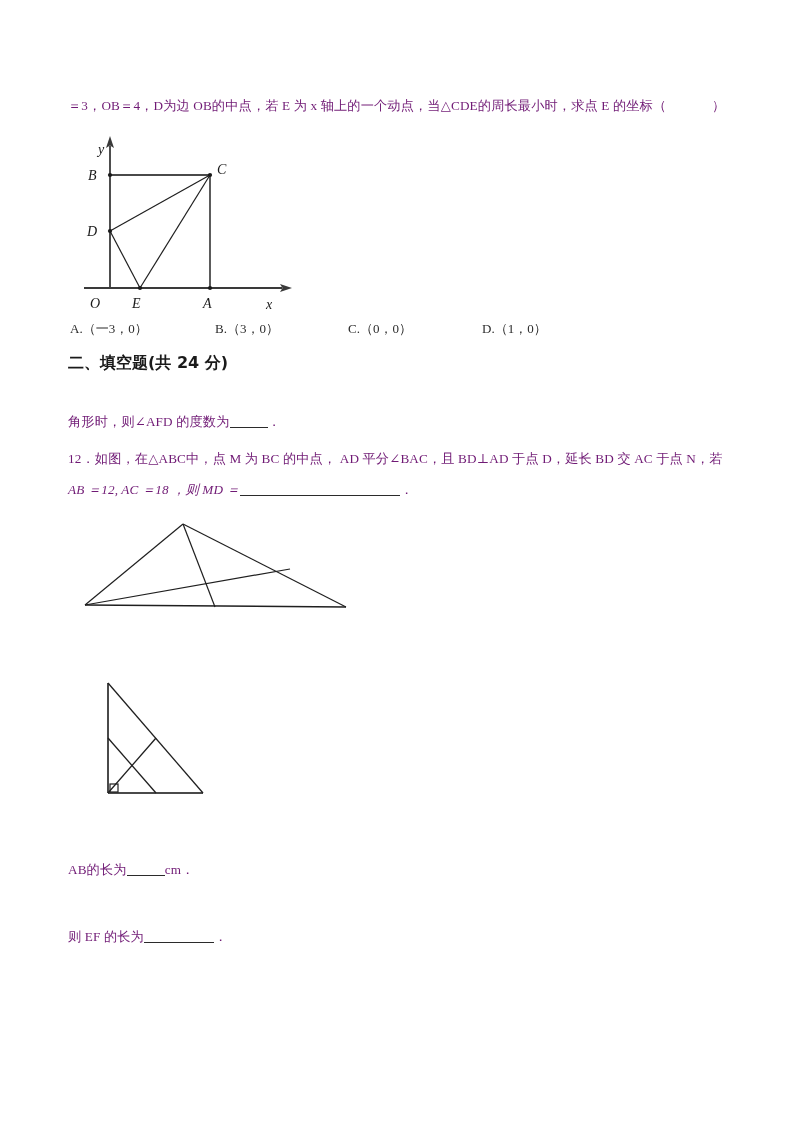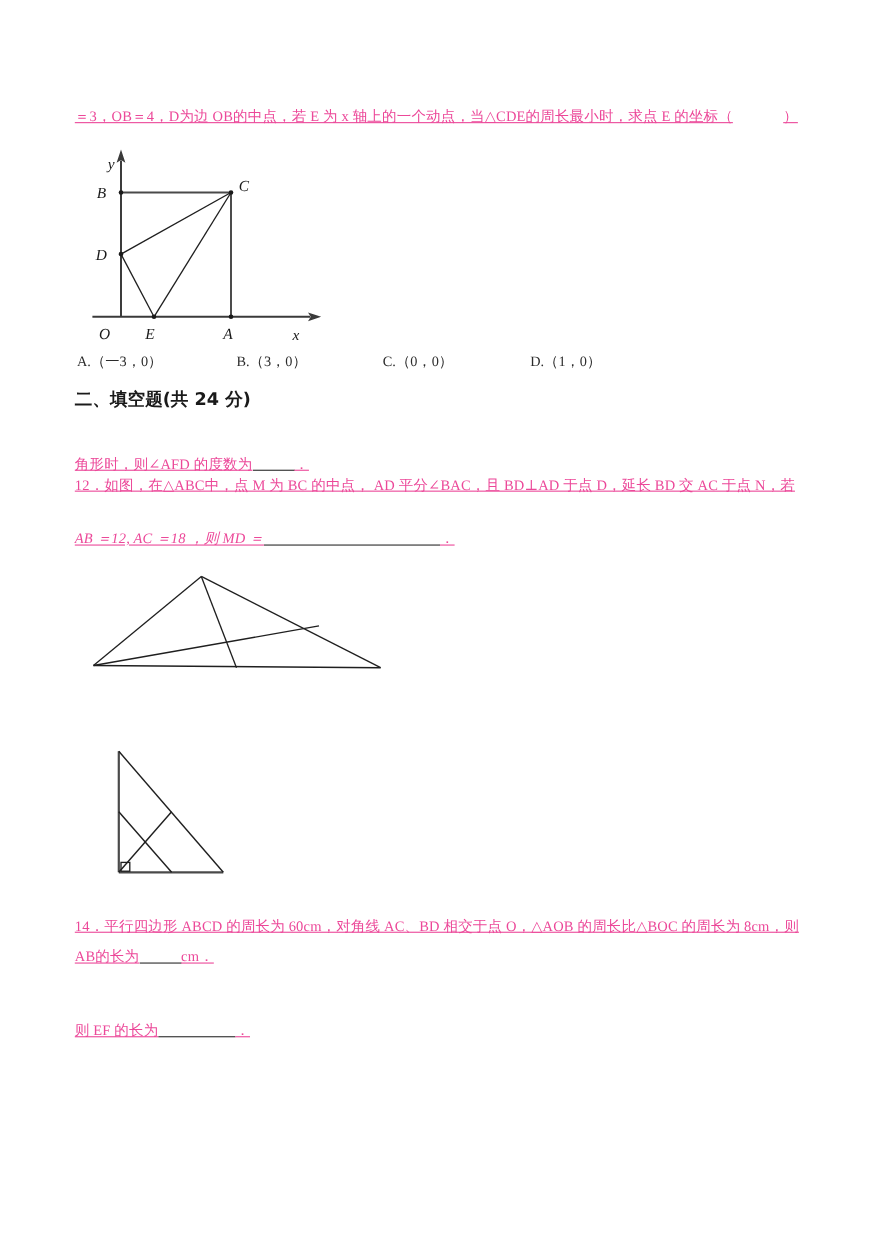--- a/index.html
+++ b/index.html
@@ -18,24 +18,23 @@
   .page {
     position: absolute;
     left: 0; top: 0;
     width: 793px;
     height: 1122px;
   }
   .ln {
     position: absolute;
     font-size: 13.2px;
     line-height: 1.5;
-    color: #ec4899;
+    color: #701a75;
     white-space: nowrap;
     letter-spacing: 0.15px;
-    text-decoration: underline;
   }
   .it { font-style: italic; font-family: "Liberation Serif", serif; }
   .blank-s {
     display: inline-block;
     border-bottom: 1px solid #2b2b2b;
     width: 38px;
     height: 12px;
     vertical-align: -2px;
   }
   .blank-m {
@@ -144,21 +143,21 @@
       <span>D.</span><span>（1，0）</span>
     </span>
   </div>
 
   <div class="sec-head" style="left:68px; top:353px;">二、填空题(共 24 分)</div>
 
   <div class="ln" style="left:68px; top:412px;">
     <span>角形时，则∠AFD 的度数为</span><span class="blank-s"></span><span>．</span>
   </div>
 
-  <div class="ln" style="left:68px; top:431px;">12．如图，在△ABC中，点 M 为 BC 的中点， AD 平分∠BAC，且 BD⊥AD 于点 D，延长 BD 交 AC 于点 N，若</div>
+  <div class="ln" style="left:68px; top:449px;">12．如图，在△ABC中，点 M 为 BC 的中点， AD 平分∠BAC，且 BD⊥AD 于点 D，延长 BD 交 AC 于点 N，若</div>
   <div class="ln" style="left:68px; top:480px;">
     <span class="it">AB ＝12, AC ＝18 ，则 MD ＝</span><span class="blank-l"></span><span>．</span>
   </div>
 
   <div class="fig" style="left:68px; top:503px;">
     <svg width="320" height="122" viewBox="0 0 320 122">
 
       <line x1="17" y1="102" x2="115" y2="21" stroke="#1f1f1f" stroke-width="1.2"></line>
       <line x1="115" y1="21" x2="278" y2="104" stroke="#1f1f1f" stroke-width="1.2"></line>
       <line x1="17" y1="102" x2="278" y2="104" stroke="#1f1f1f" stroke-width="1.4"></line>
@@ -194,21 +193,20 @@
 
       <text class="mlabel" x="31" y="18"></text>
       <text class="mlabel" x="21" y="143"></text>
       <text class="mlabel" x="140" y="141"></text>
       <text class="mlabel" x="20" y="80"></text>
       <text class="mlabel" x="80" y="152"></text>
       <text class="mlabel" x="90" y="76"></text>
     </svg>
   </div>
 
-  <div class="ln" style="left:68px; top:832px;">14．平行四边形 ABCD 的周长为 60cm，对角线 AC、BD 相交于点 O，△AOB 的周长比△BOC 的周长为 8cm，则</div>
   <div class="ln" style="left:68px; top:860px;">
     <span>AB的长为</span><span class="blank-s"></span><span>cm．</span>
   </div>
 
   <div class="ln" style="left:68px; top:927px;">
     <span>则 EF 的长为</span><span class="blank-m"></span><span>．</span>
   </div>
 
 </div>
 

